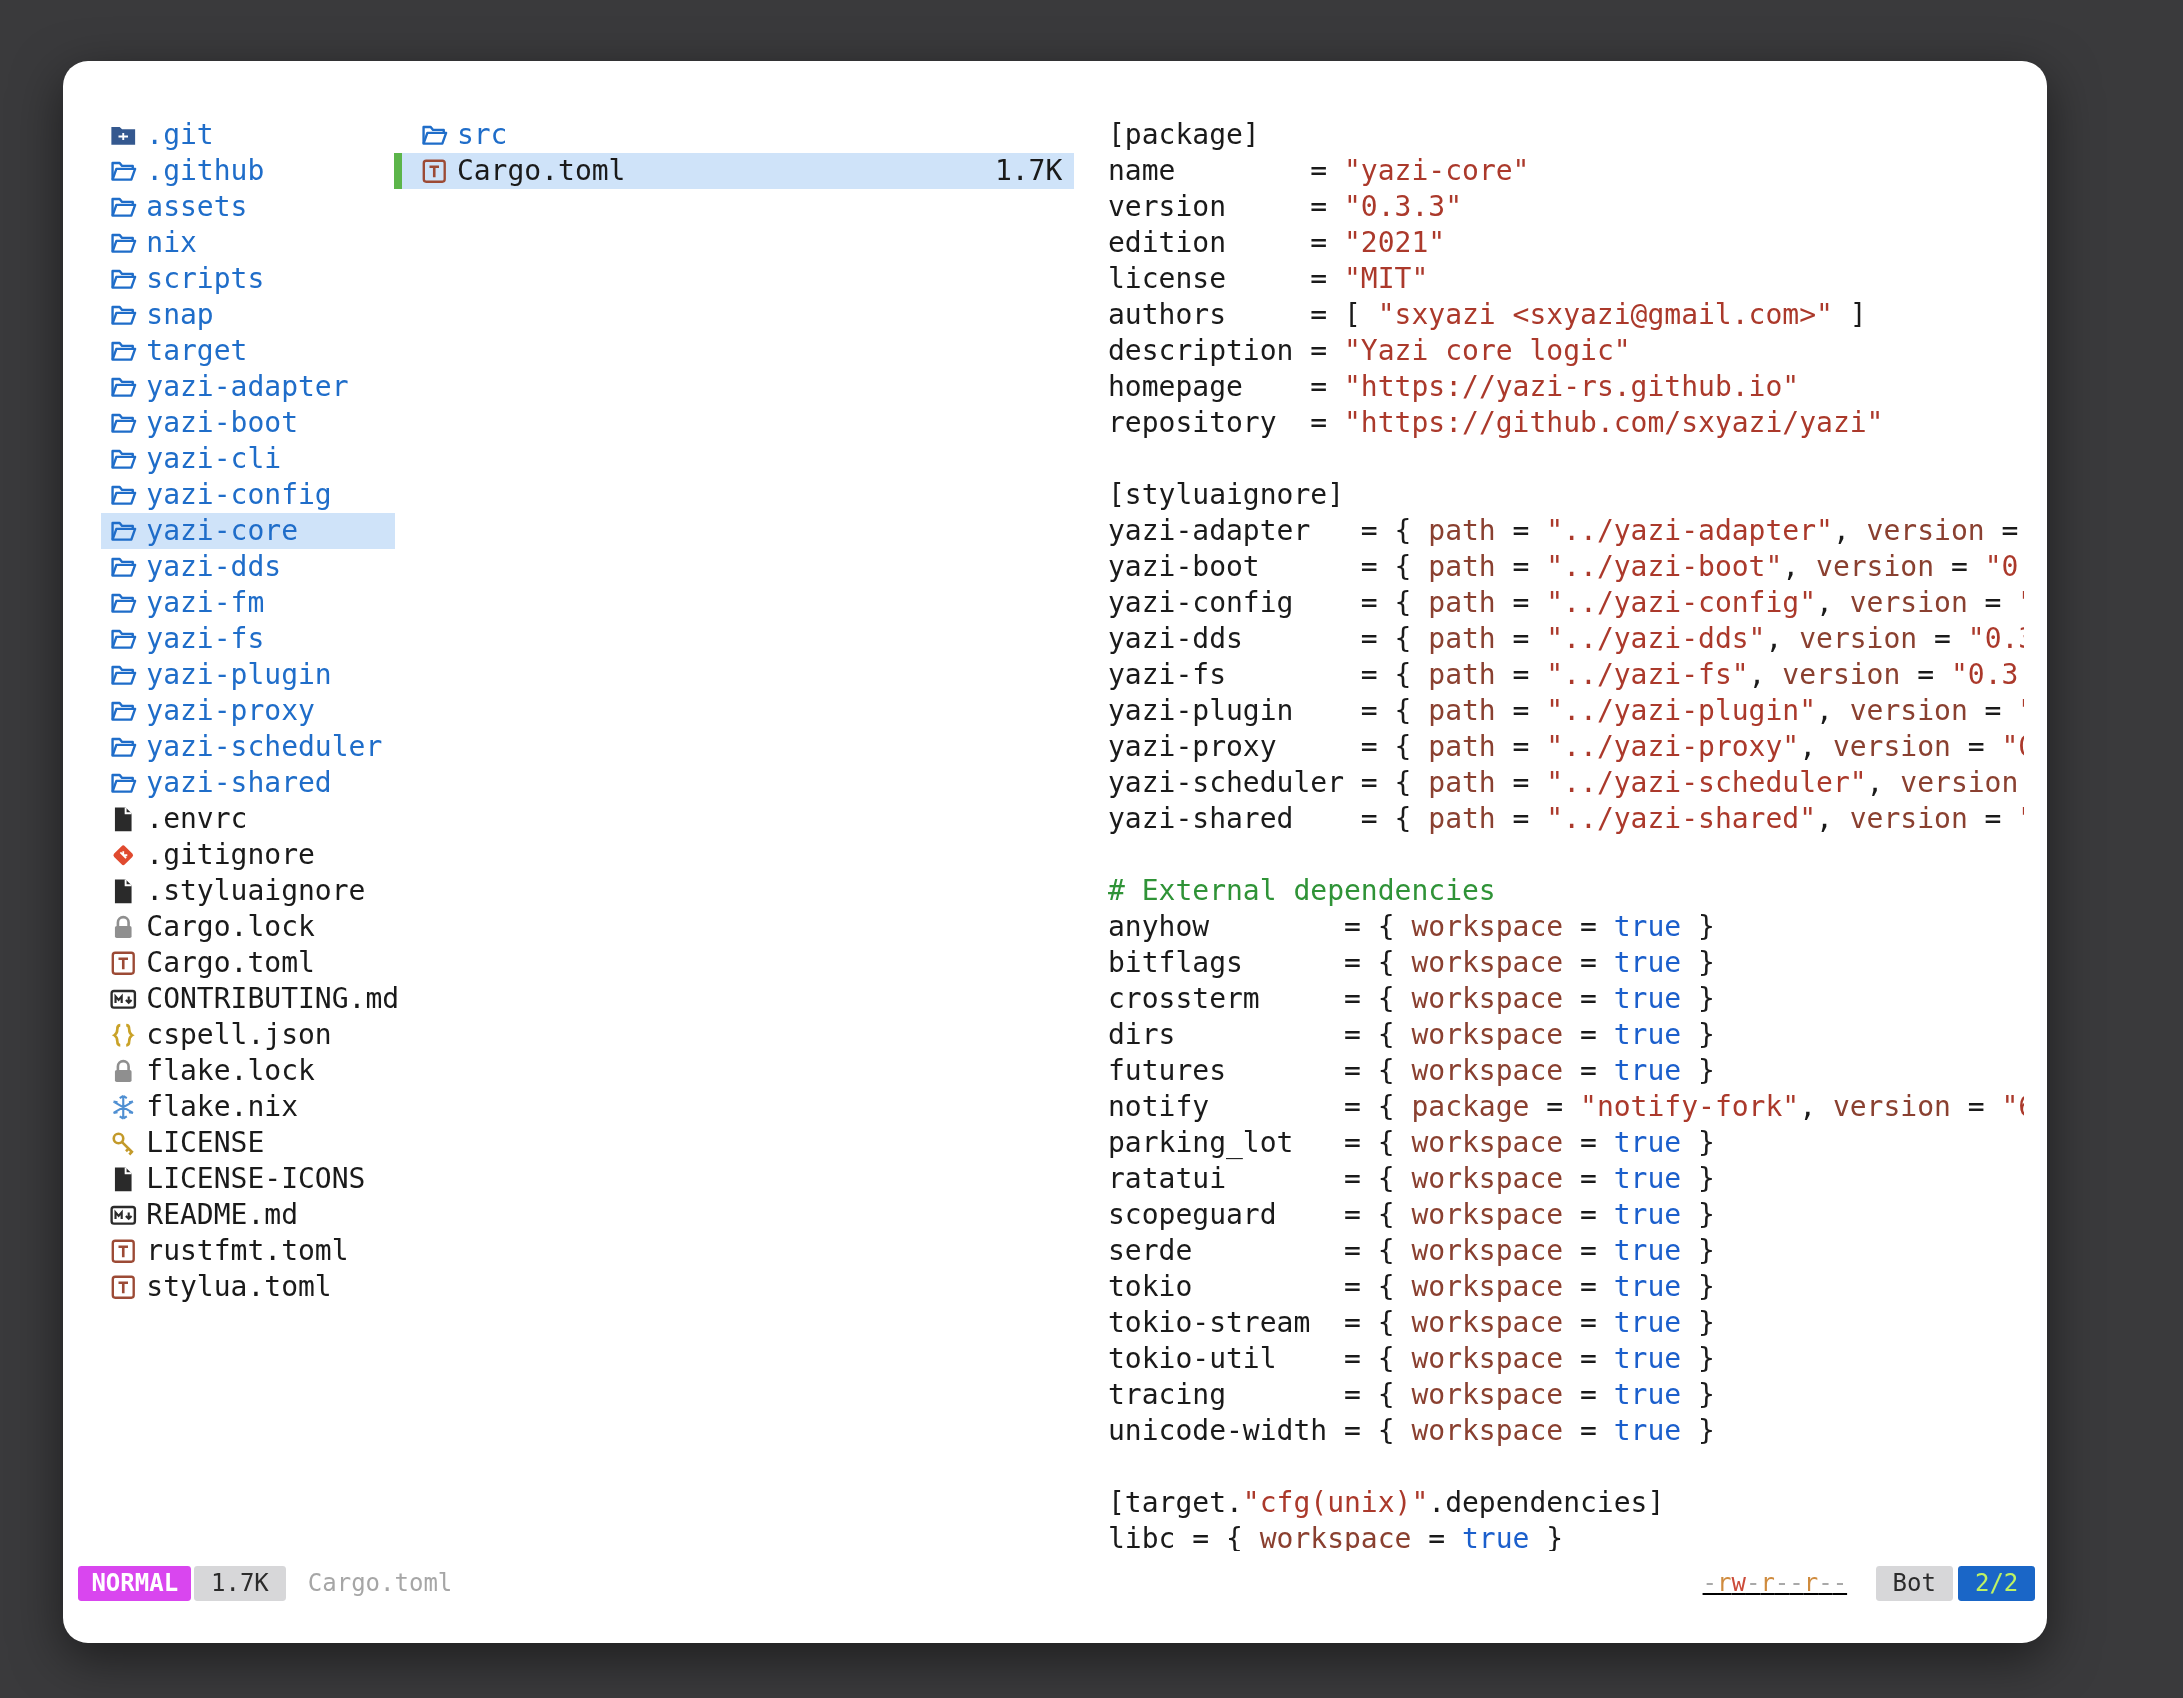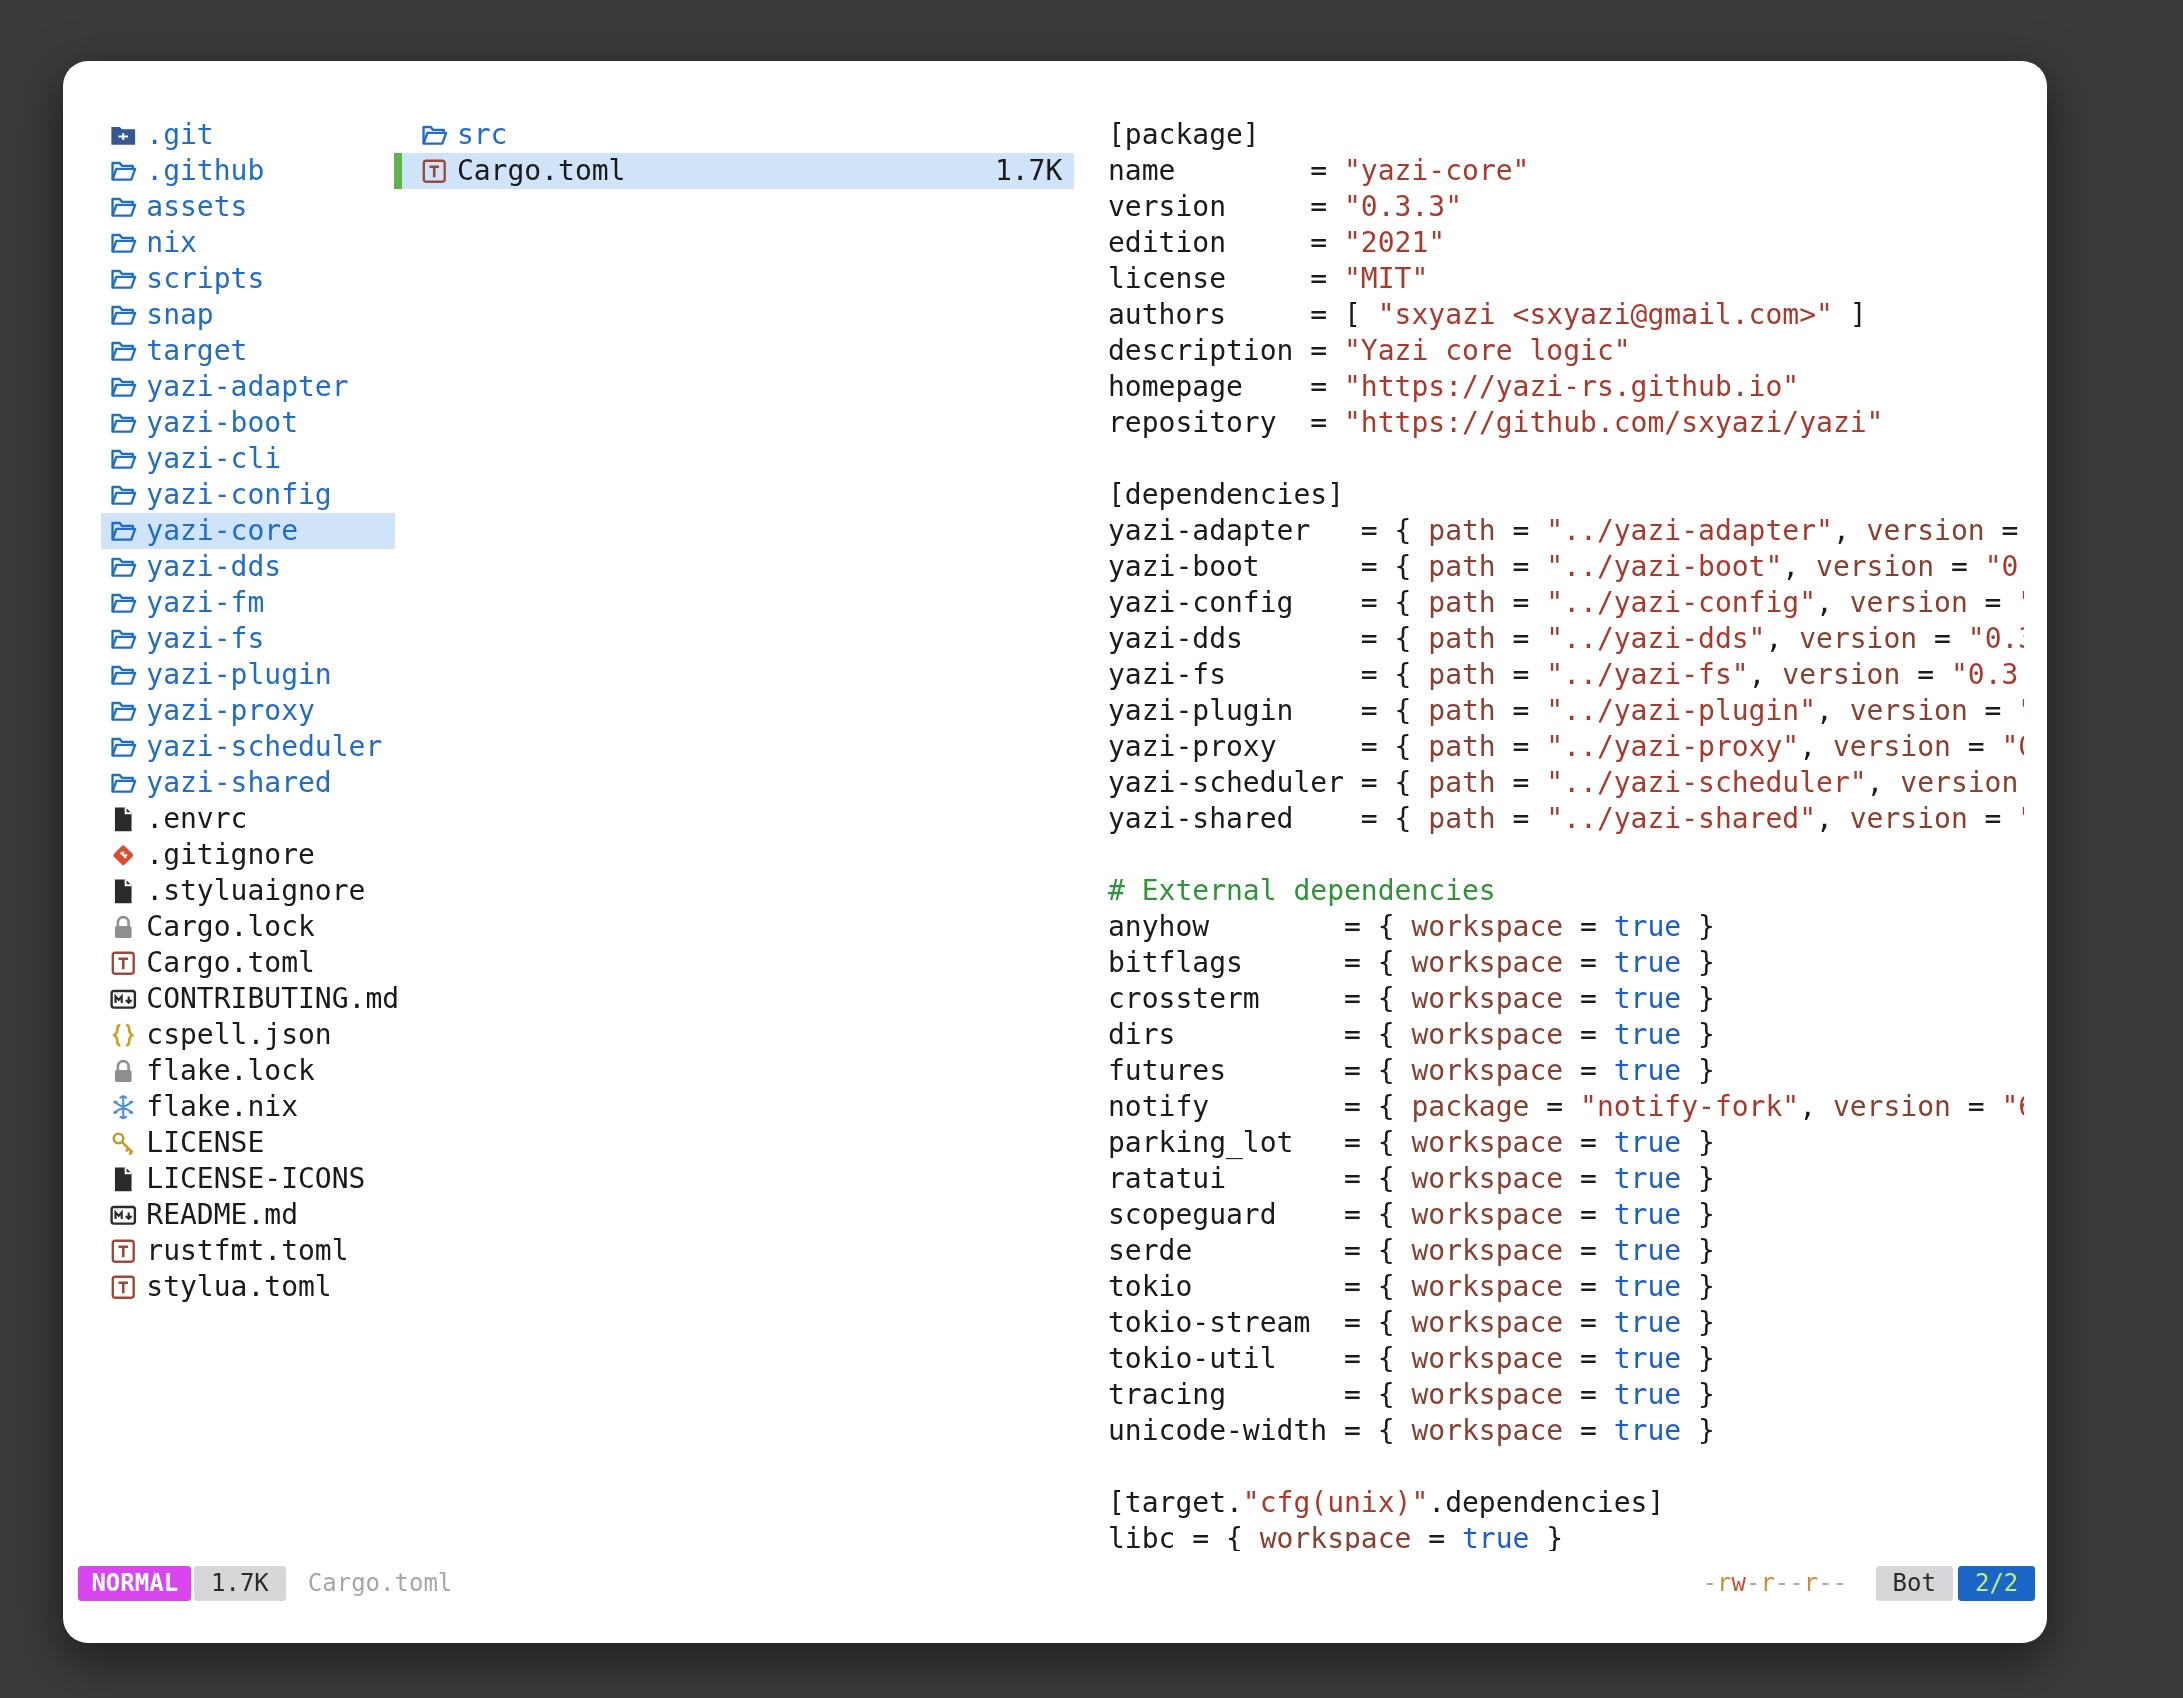--- a/index.html
+++ b/index.html
@@ -76,21 +76,21 @@
     font-size:24px; line-height:35px;
   }
   .chip {
     height:35px; display:inline-flex; align-items:center;
     padding:0 17px; border-radius:3.4px; white-space:pre;
   }
   .chip-mode { background:#d946ef; color:#ffffff; font-weight:700; padding:0 13.4px; }
   .chip-size { background:#d7d7d9; color:#2b2b2b; margin-left:2.5px; }
   .fname { color:#a6a6a6; margin-left:22px; white-space:pre; }
   .spacer { flex:1; }
-  .perms { margin-right:28.5px; white-space:pre; }
+  .perms { margin-right:28.5px; white-space:pre;text-decoration:underline; }
   .pm-dash { color:#a9a9a9; }
   .pm-r { color:#cf8b3e; }
   .pm-w { color:#cc4b3a; }
   .chip-pos  { background:#d7d7d9; color:#2b2b2b; }
   .chip-page { background:#1a66c7; color:#bef264; margin-left:5px; }
 </style>
 </head>
 <body>
 
 <div class="window">
@@ -420,21 +420,21 @@
       <div class="pline"><span class="tok-d">[package]</span></div>
       <div class="pline"><span class="tok-d">name        = </span><span class="tok-s">"yazi-core"</span></div>
       <div class="pline"><span class="tok-d">version     = </span><span class="tok-s">"0.3.3"</span></div>
       <div class="pline"><span class="tok-d">edition     = </span><span class="tok-s">"2021"</span></div>
       <div class="pline"><span class="tok-d">license     = </span><span class="tok-s">"MIT"</span></div>
       <div class="pline"><span class="tok-d">authors     = [ </span><span class="tok-s">"sxyazi &lt;sxyazi@gmail.com&gt;"</span><span class="tok-d"> ]</span></div>
       <div class="pline"><span class="tok-d">description = </span><span class="tok-s">"Yazi core logic"</span></div>
       <div class="pline"><span class="tok-d">homepage    = </span><span class="tok-s">"https://yazi-rs.github.io"</span></div>
       <div class="pline"><span class="tok-d">repository  = </span><span class="tok-s">"https://github.com/sxyazi/yazi"</span></div>
       <div class="pline"></div>
-      <div class="pline"><span class="tok-d">[dependencies]</span></div>
+      <div class="pline"><span class="tok-d">[styluaignore]</span></div>
       <div class="pline"><span class="tok-d">yazi-adapter   = { </span><span class="tok-k">path</span><span class="tok-d"> = </span><span class="tok-s">"../yazi-adapter"</span><span class="tok-d">, </span><span class="tok-k">version</span><span class="tok-d"> = </span><span class="tok-s">"0.3</span></div>
       <div class="pline"><span class="tok-d">yazi-boot      = { </span><span class="tok-k">path</span><span class="tok-d"> = </span><span class="tok-s">"../yazi-boot"</span><span class="tok-d">, </span><span class="tok-k">version</span><span class="tok-d"> = </span><span class="tok-s">"0.3.3"</span></div>
       <div class="pline"><span class="tok-d">yazi-config    = { </span><span class="tok-k">path</span><span class="tok-d"> = </span><span class="tok-s">"../yazi-config"</span><span class="tok-d">, </span><span class="tok-k">version</span><span class="tok-d"> = </span><span class="tok-s">"0.3.</span></div>
       <div class="pline"><span class="tok-d">yazi-dds       = { </span><span class="tok-k">path</span><span class="tok-d"> = </span><span class="tok-s">"../yazi-dds"</span><span class="tok-d">, </span><span class="tok-k">version</span><span class="tok-d"> = </span><span class="tok-s">"0.3.3"</span></div>
       <div class="pline"><span class="tok-d">yazi-fs        = { </span><span class="tok-k">path</span><span class="tok-d"> = </span><span class="tok-s">"../yazi-fs"</span><span class="tok-d">, </span><span class="tok-k">version</span><span class="tok-d"> = </span><span class="tok-s">"0.3.3"</span><span class="tok-d"> }</span></div>
       <div class="pline"><span class="tok-d">yazi-plugin    = { </span><span class="tok-k">path</span><span class="tok-d"> = </span><span class="tok-s">"../yazi-plugin"</span><span class="tok-d">, </span><span class="tok-k">version</span><span class="tok-d"> = </span><span class="tok-s">"0.3.</span></div>
       <div class="pline"><span class="tok-d">yazi-proxy     = { </span><span class="tok-k">path</span><span class="tok-d"> = </span><span class="tok-s">"../yazi-proxy"</span><span class="tok-d">, </span><span class="tok-k">version</span><span class="tok-d"> = </span><span class="tok-s">"0.3.3</span></div>
       <div class="pline"><span class="tok-d">yazi-scheduler = { </span><span class="tok-k">path</span><span class="tok-d"> = </span><span class="tok-s">"../yazi-scheduler"</span><span class="tok-d">, </span><span class="tok-k">version</span><span class="tok-d"> = </span><span class="tok-s">"0</span></div>
       <div class="pline"><span class="tok-d">yazi-shared    = { </span><span class="tok-k">path</span><span class="tok-d"> = </span><span class="tok-s">"../yazi-shared"</span><span class="tok-d">, </span><span class="tok-k">version</span><span class="tok-d"> = </span><span class="tok-s">"0.3.</span></div>
       <div class="pline"></div>

